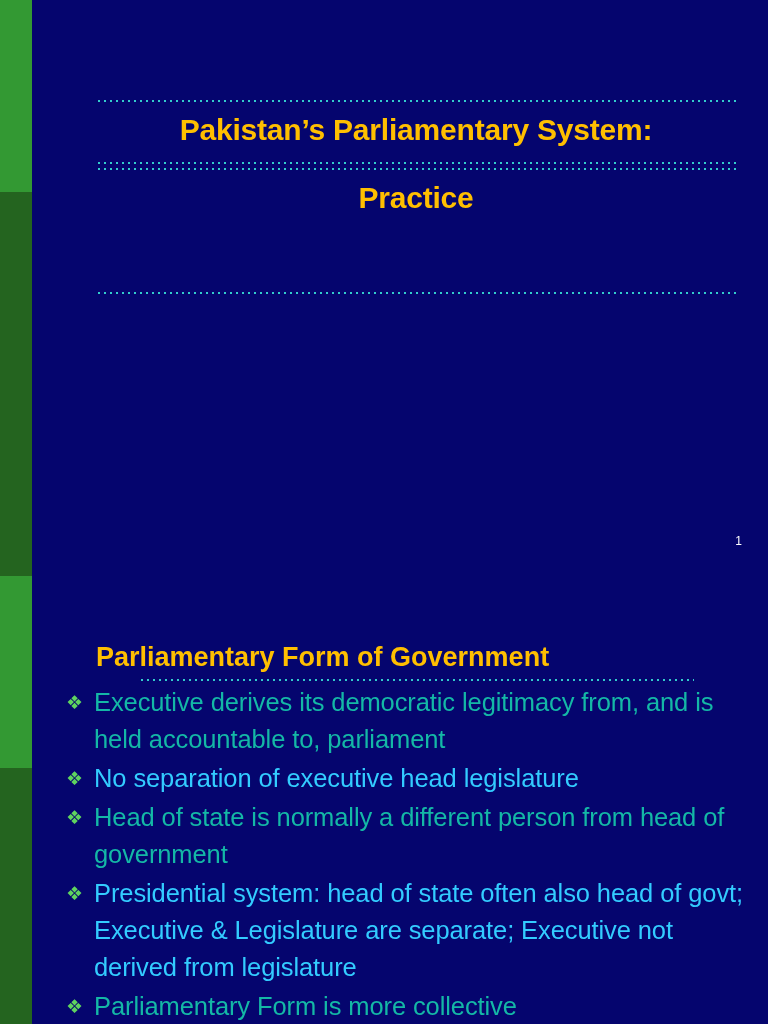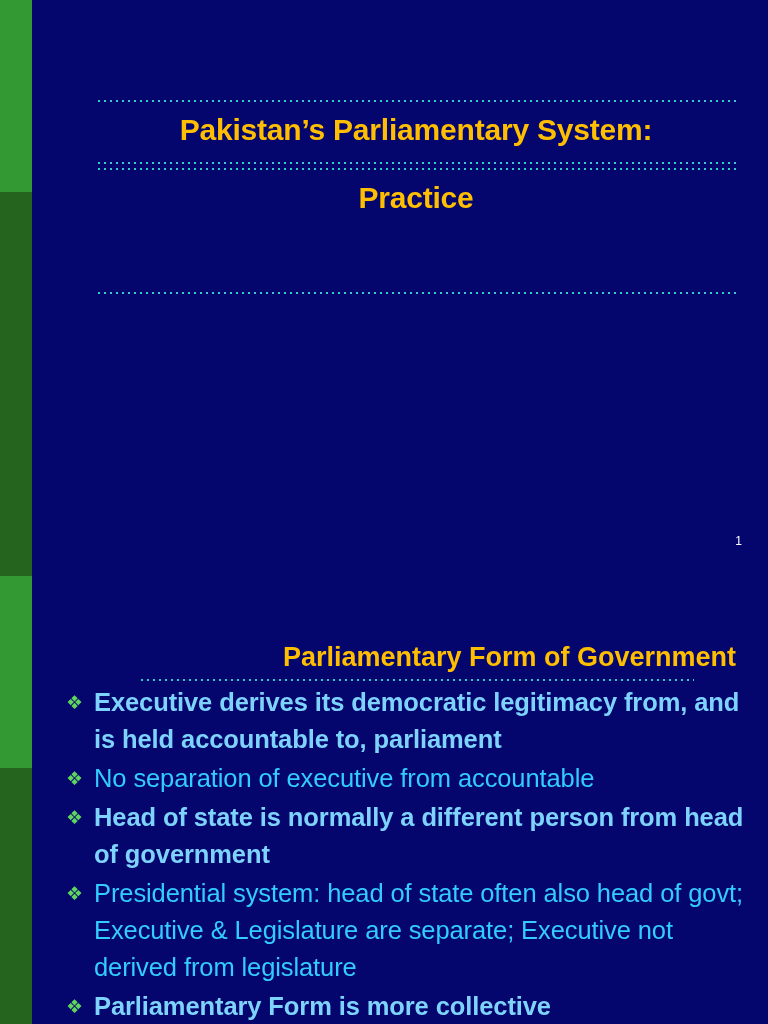--- a/index.html
+++ b/index.html
@@ -77,21 +77,21 @@
     font-size: 12px;
     line-height: 14px;
   }
 
   
   .content-heading {
     position: absolute;
     left: 96px;
     top: 64px;
     width: 640px;
-    text-align: right;
+    text-align: left;
   }
   .content-heading .htext {
     color: #ffbf00;
     font-weight: bold;
     font-size: 27px;
     line-height: 34px;
     display: inline-block;
   }
   .content-heading .dotline {
     margin: 1px auto 0 auto;
@@ -118,21 +118,21 @@
     text-align: left;
     padding-left: 4px;
     box-sizing: border-box;
   }
   .bullet-text {
     flex: 1 1 auto;
     font-size: 25.5px;
     line-height: 37px;
     letter-spacing: -0.1px;
   }
-  .c-white { color: #7dd3fc; font-weight: bold; }
+  .c-white { color: #14b8a6; }
   .c-cyan  { color: #33ccff; }
 </style>
 </head>
 <body>
 
 <div class="deck">
 
   <div class="rail" id="rail">
       <div class="rail-seg" style="height: 192px; background: rgb(51, 153, 51);"></div>
       <div class="rail-seg" style="height: 384px; background: rgb(36, 100, 31);"></div>
@@ -170,21 +170,21 @@
       <div class="dotline"></div>
     </div>
 
     <ul class="bullets" id="bullet-list" style="list-style:none;margin:0;padding:0;">
         <li class="bullet">
           <span class="bullet-mark">❖</span>
           <span class="bullet-text c-white">Executive derives its democratic legitimacy from, and is held accountable to, parliament</span>
         </li>
         <li class="bullet">
           <span class="bullet-mark">❖</span>
-          <span class="bullet-text c-cyan">No separation of executive from accountable</span>
+          <span class="bullet-text c-cyan">No separation of executive head legislature</span>
         </li>
         <li class="bullet">
           <span class="bullet-mark">❖</span>
           <span class="bullet-text c-white">Head of state is normally a different person from head of government</span>
         </li>
         <li class="bullet">
           <span class="bullet-mark">❖</span>
           <span class="bullet-text c-cyan">Presidential system: head of state often also head of govt; Executive &amp; Legislature are separate; Executive not derived from legislature</span>
         </li>
         <li class="bullet">

